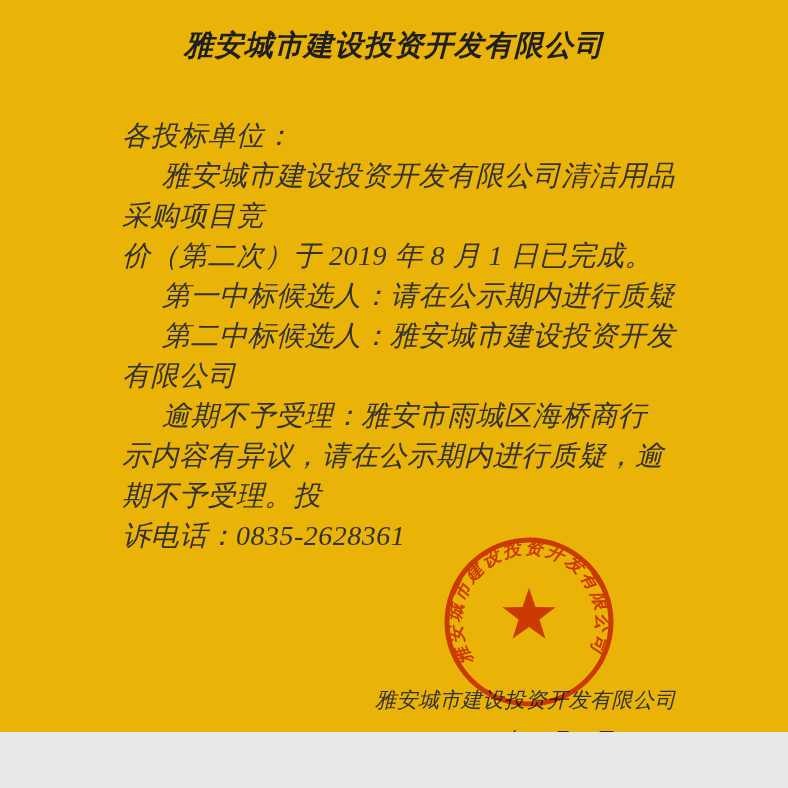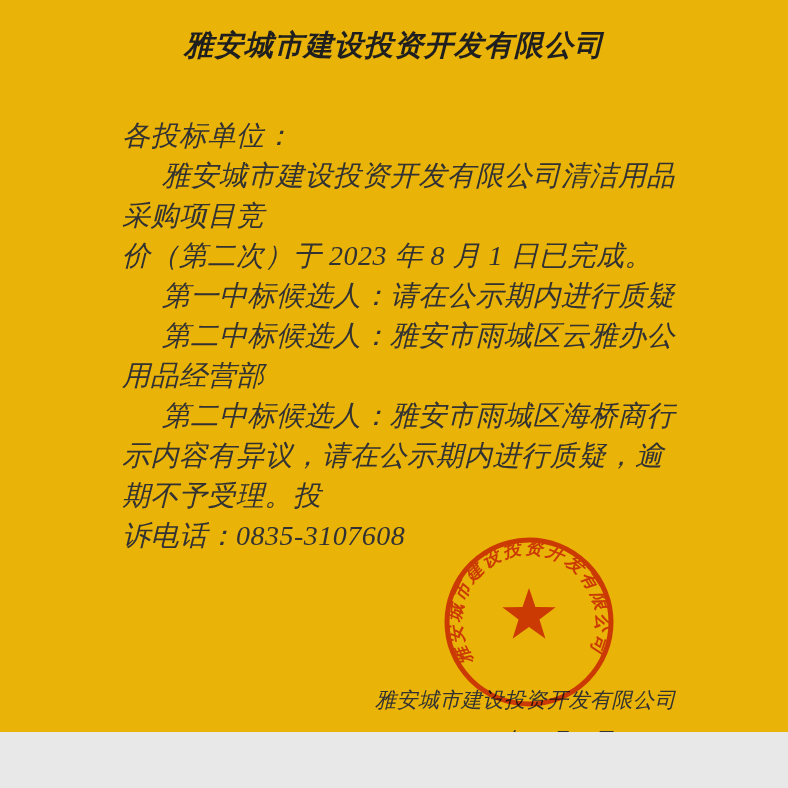--- a/index.html
+++ b/index.html
@@ -67,26 +67,26 @@
 
 <div class="page">
 
   <h1 class="doc-title">
     <span class="t-line">雅安城市建设投资开发有限公司</span>
   </h1>
 
   <div class="doc-body">
     <p class="line">各投标单位：</p>
     <p class="line indent">雅安城市建设投资开发有限公司清洁用品采购项目竞</p>
-    <p class="line">价（第二次）于 2023 年 8 月 1 日已完成。</p>
+    <p class="line">价（第二次）于 2019 年 8 月 1 日已完成。</p>
     <p class="line indent">第一中标候选人：请在公示期内进行质疑</p>
-    <p class="line indent">第二中标候选人：雅安市雨城区云雅办公用品经营部</p>
-    <p class="line indent">第二中标候选人：雅安市雨城区海桥商行</p>
+    <p class="line indent">第二中标候选人：雅安城市建设投资开发有限公司</p>
+    <p class="line indent">逾期不予受理：雅安市雨城区海桥商行</p>
     <p class="line">示内容有异议，请在公示期内进行质疑，逾期不予受理。投</p>
-    <p class="line">诉电话：0835-3107608</p>
+    <p class="line">诉电话：0835-2628361</p>
   </div>
 
   <div class="sign-block">
     <p class="sign-company">雅安城市建设投资开发有限公司</p>
     <p class="sign-date">2023 年 8 月 2 日</p>
   </div>
 
   <div class="seal">
     <svg viewBox="0 0 180 180" width="180" height="180" xmlns="http://www.w3.org/2000/svg">
       <defs>

